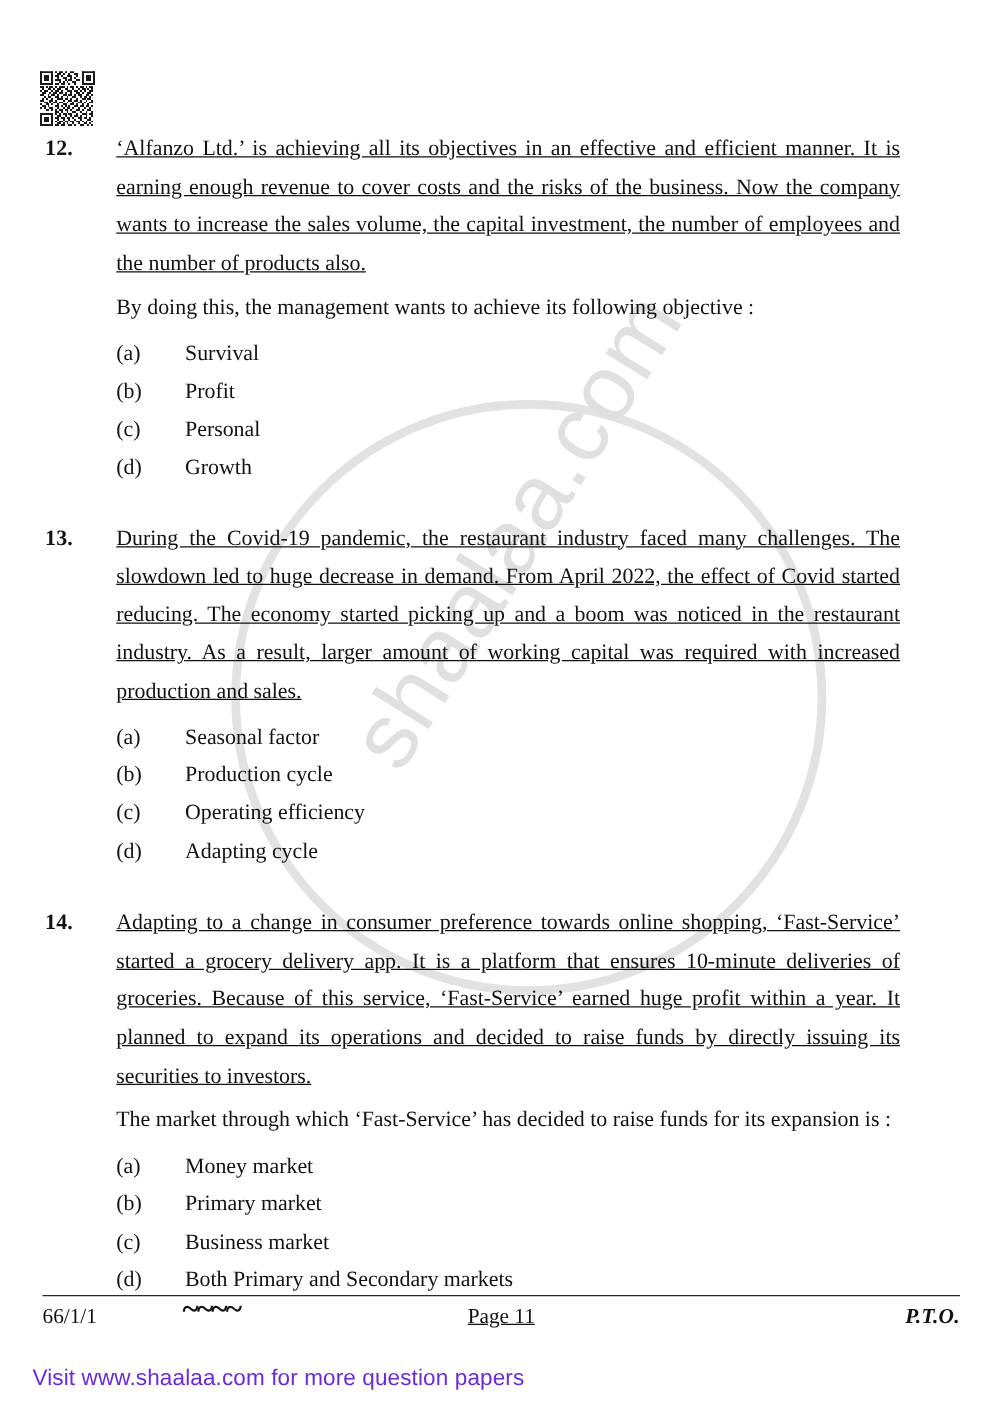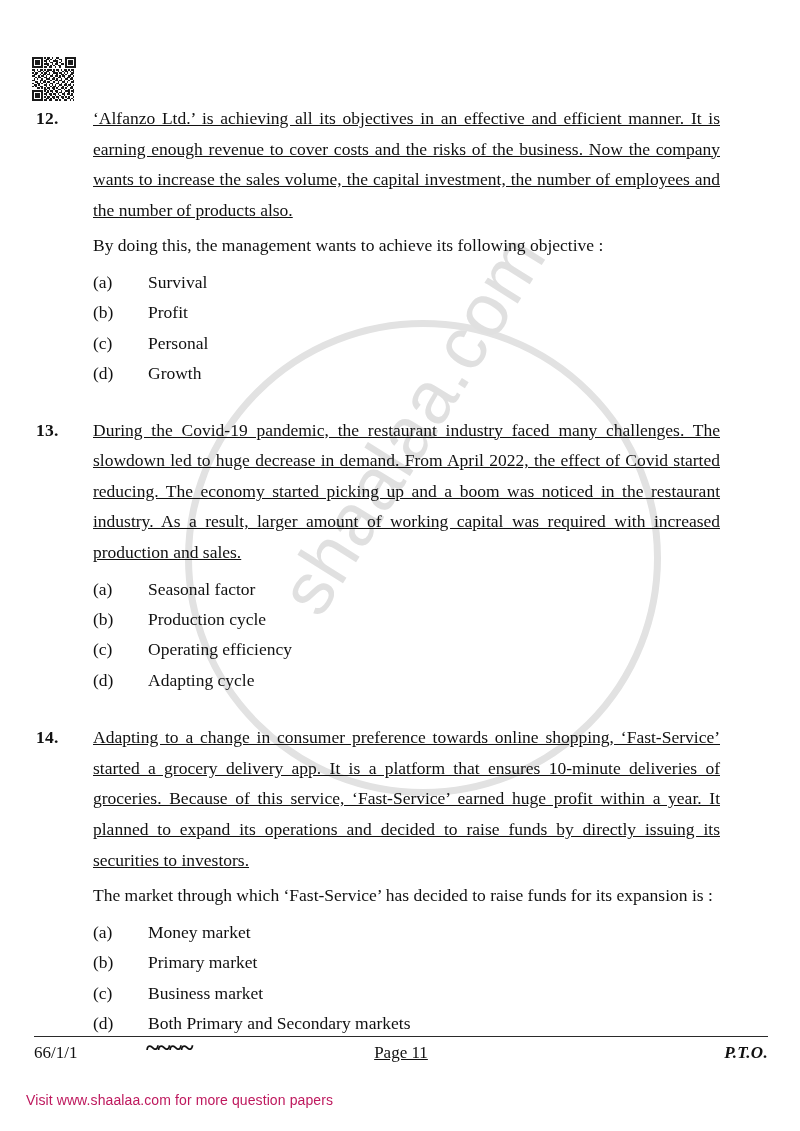--- a/index.html
+++ b/index.html
@@ -194,22 +194,22 @@
     width: 800px;
     height: 50px;
     background: #ffffff;
     z-index: 3;
   }
   #promo-text {
     position: absolute;
     left: 26px;
     top: 11px;
     font-family: "Liberation Sans", "DejaVu Sans", sans-serif;
-    font-size: 14px;
-    color: #be185d;
+    font-size: 18px;
+    color: #6d28d9;
     letter-spacing: 0.1px;
   }
 </style>
 </head>
 <body>
 
 <div id="page-sheet">
 
   <div id="watermark">
     <div id="watermark-ring"></div>

